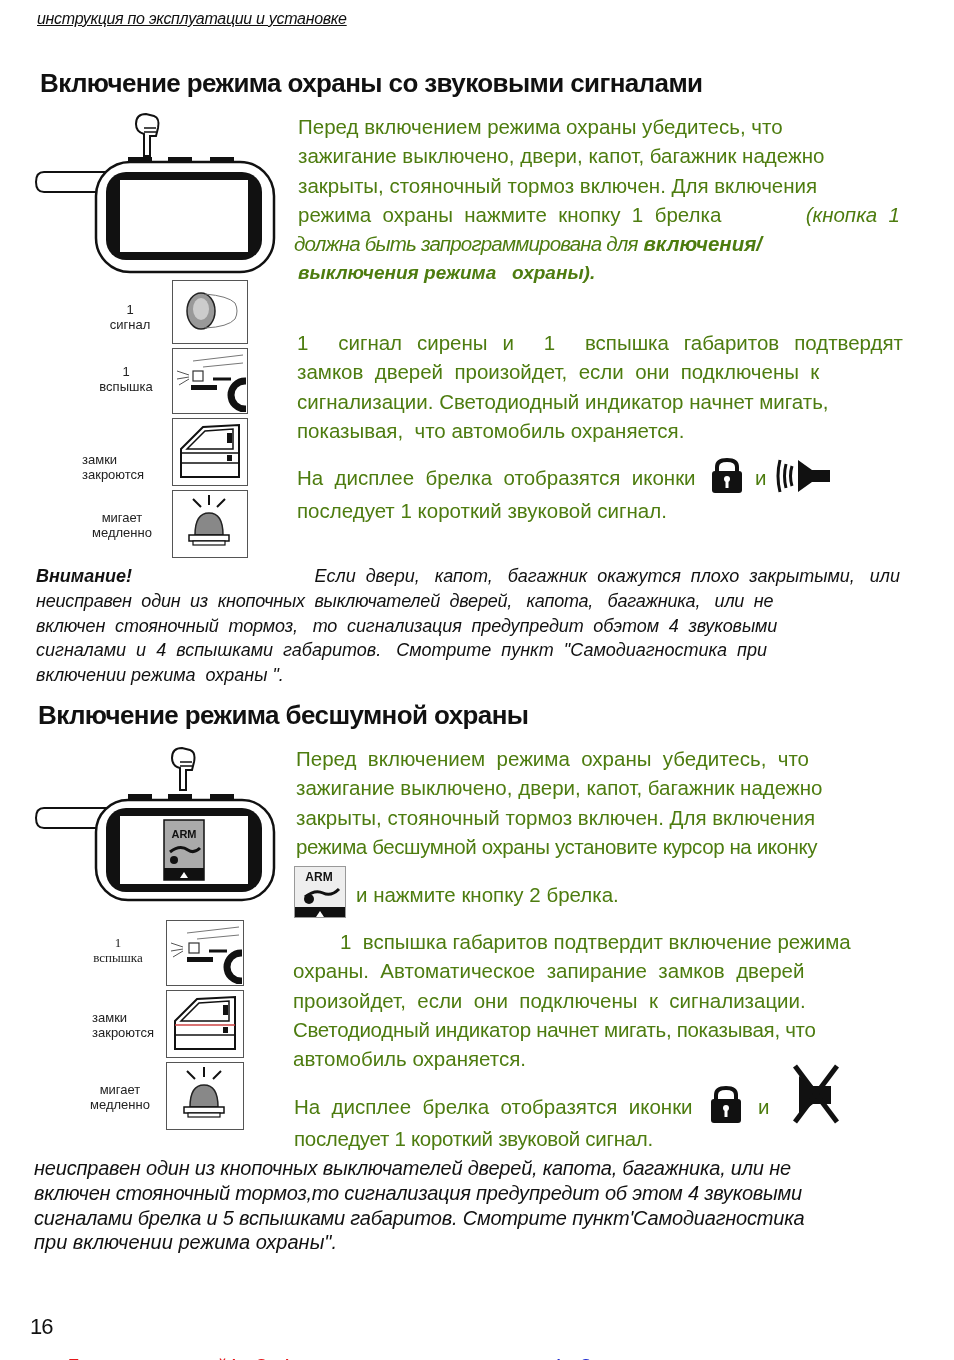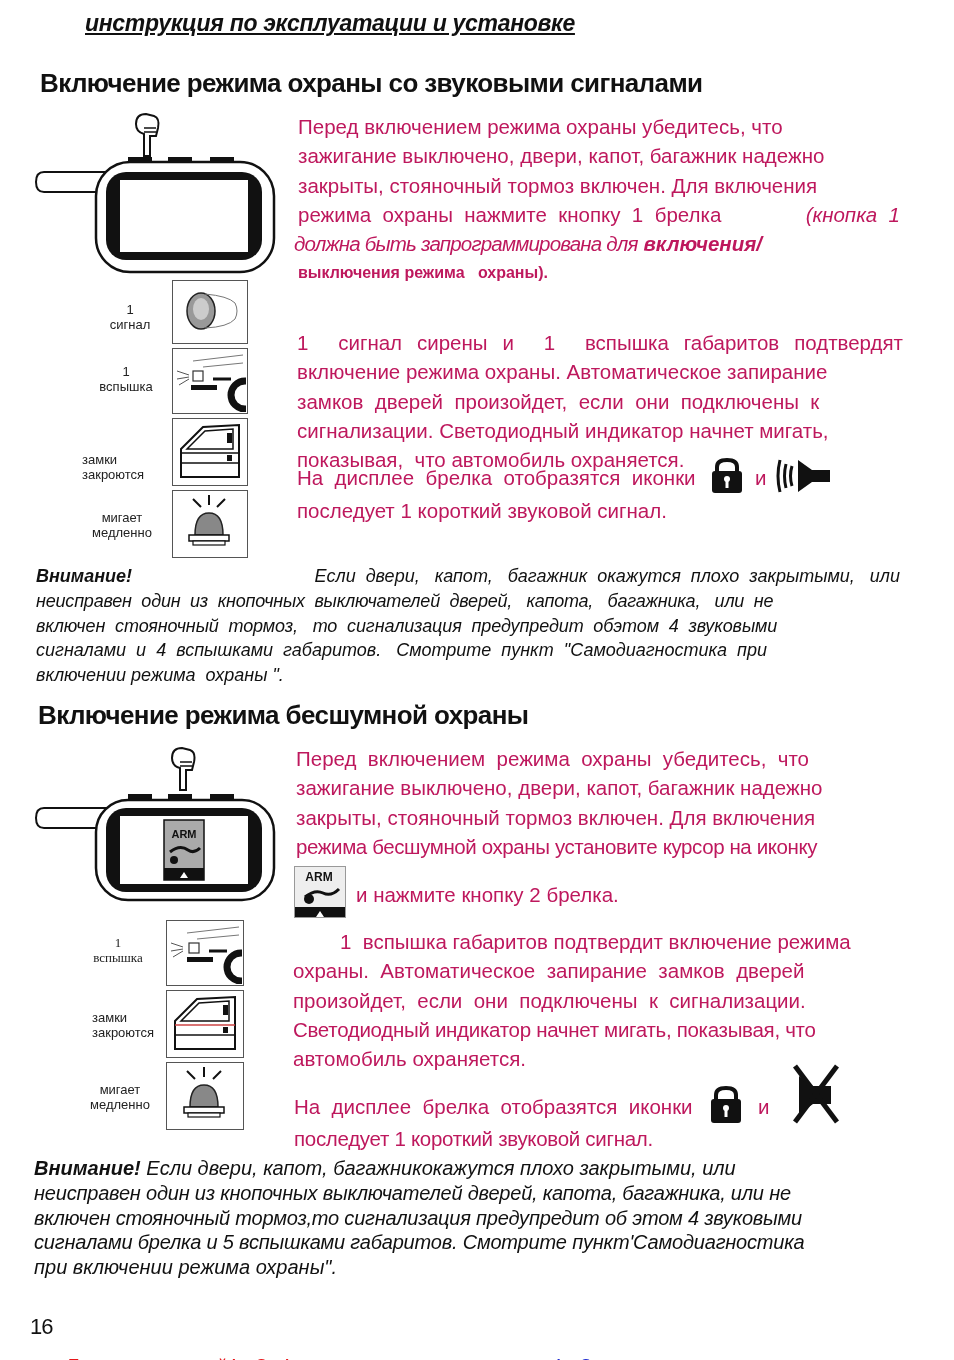--- a/index.html
+++ b/index.html
@@ -1,23 +1,23 @@
 <!DOCTYPE html>
 <html><head>
 <meta charset="utf-8">
 <style>
   html, body { margin: 0; padding: 0; background: #ffffff; }
   body { width: 954px; height: 1360px; position: relative; overflow: hidden; color: #111; font-family: "Liberation Sans", sans-serif; }
   .abs { position: absolute; }
-  .header-title { left: 37px; top: 10px; font-size: 23px; font-weight: bold; font-style: italic; text-decoration: underline; letter-spacing: -0.3px; margin-left: 48px; }
+  .header-title { left: 37px; top: 10px; font-size: 16px; font-weight: normal; font-style: italic; text-decoration: underline; letter-spacing: -0.3px; }
   .section-title { font-size: 26px; font-weight: bold; letter-spacing: -0.6px; }
-  .para { font-size: 20.5px; line-height: 29.3px; text-align: justify; color: #be185d; }
+  .para { font-size: 20.5px; line-height: 29.3px; text-align: justify; color: #4d7c0f; }
   .para .it { font-style: italic; }
   .para .bi { font-style: italic; font-weight: bold; }
-  .para-small-bi { font-size: 16px; font-weight: bold; }
+  .para-small-bi { font-size: 19px; font-style: italic; font-weight: bold; }
   .warn { font-size: 18px; font-style: italic; line-height: 24.8px; text-align: justify; }
   .warn2 { font-size: 20px; font-style: italic; line-height: 24.8px; }
   .warn b, .warn2 b { font-weight: bold; }
   .cap { font-size: 13px; text-align: center; line-height: 15px; color: #222; }
   .cap-serif { font-family: "Liberation Serif", serif; font-size: 13px; }
   .pic { border: 1.5px solid #555; background: #fff; box-sizing: border-box; }
   .page-num { left: 30px; top: 1314px; font-size: 22px; letter-spacing: -1px; }
   .footer { left: 62px; top: 1339px; font-size: 16px; color: #e8161a; letter-spacing: -1.4px; }
   .footer .url { color: #1f2bd0; }
   .inline-icon { display: inline-block; vertical-align: middle; }
@@ -113,21 +113,20 @@
   <svg width="73" height="65" viewBox="0 0 73 65">
     <path d="M20 8 L28 16 M36 4 L36 14 M52 8 L44 16" stroke="#111" stroke-width="2"></path>
     <path d="M22 44 Q22 22 36 22 Q50 22 50 44 Z" fill="#888" stroke="#222" stroke-width="1.5"></path>
     <rect x="16" y="44" width="40" height="6" fill="#fff" stroke="#111" stroke-width="1.5"></rect>
     <rect x="20" y="50" width="32" height="4" fill="#fff" stroke="#111" stroke-width="1.2"></rect>
   </svg>
 </div>
 
 <div class="abs para" style="left:297px; top:295px; width:606px;margin-top:33px;">
   <div style="white-space:pre; text-align-last:justify;">1  сигнал сирены и  1  вспышка габаритов подтвердят</div>
-  <div>включение режима охраны. Автоматическое запирание</div>
   <div style="white-space:pre;">замков  дверей  произойдет,  если  они  подключены  к</div>
   <div>сигнализации. Светодиодный индикатор начнет мигать,</div>
   <div style="white-space:pre;">показывая,  что автомобиль охраняется.</div>
 </div>
 
 <div class="abs para" style="left:297px; top:456px; width:620px; white-space:nowrap;">
   <span style="white-space:pre;">На  дисплее  брелка  отобразятся  иконки</span>
   <span class="inline-icon" style="margin-left:8px;">
     <svg width="36" height="38" viewBox="0 0 36 38">
         <path d="M8 14 L8 10 Q8 3 18 3 Q28 3 28 10 L28 14" fill="none" stroke="#111" stroke-width="4"></path>
@@ -268,21 +267,20 @@
   <span class="inline-icon" style="margin-top:-22px;">
     <svg width="50" height="64" viewBox="0 0 50 64">
         <path d="M8 14 L22 24 L40 24 L40 42 L22 42 L8 52 Z" fill="#111"></path>
         <path d="M4 4 L46 60 M46 4 L4 60" stroke="#111" stroke-width="5"></path>
       </svg>
   </span>
 </div>
 <div class="abs para" style="left:294px; top:1124px; letter-spacing:-0.3px;">последует 1 короткий звуковой сигнал.</div>
 
 <div class="abs warn2" style="left:34px; top:1156px; width:910px;">
-  <div style="white-space:pre;"><b>Внимание!</b><span> Если двери, капот, багажникокажутся плохо закрытыми, или</span></div>
   <div style="white-space:pre; letter-spacing:-0.2px;">неисправен один из кнопочных выключателей дверей, капота, багажника, или не</div>
   <div style="white-space:pre; letter-spacing:-0.2px;">включен стояночный тормоз,то сигнализация предупредит об этом 4 звуковыми</div>
   <div style="white-space:pre; letter-spacing:-0.2px;">сигналами брелка и 5 вспышками габаритов. Смотрите пункт'Самодиагностика</div>
   <div style="white-space:pre;">при включении режима охраны".</div>
 </div>
 
 <div class="abs page-num">16</div>
 <div class="abs footer" style="white-space:pre;">
   <span>Подготовлено компанией AutoSet. Автосигнализации и автоэлектроника. </span><span class="url">www.AutoSet.ru</span>
 </div>

